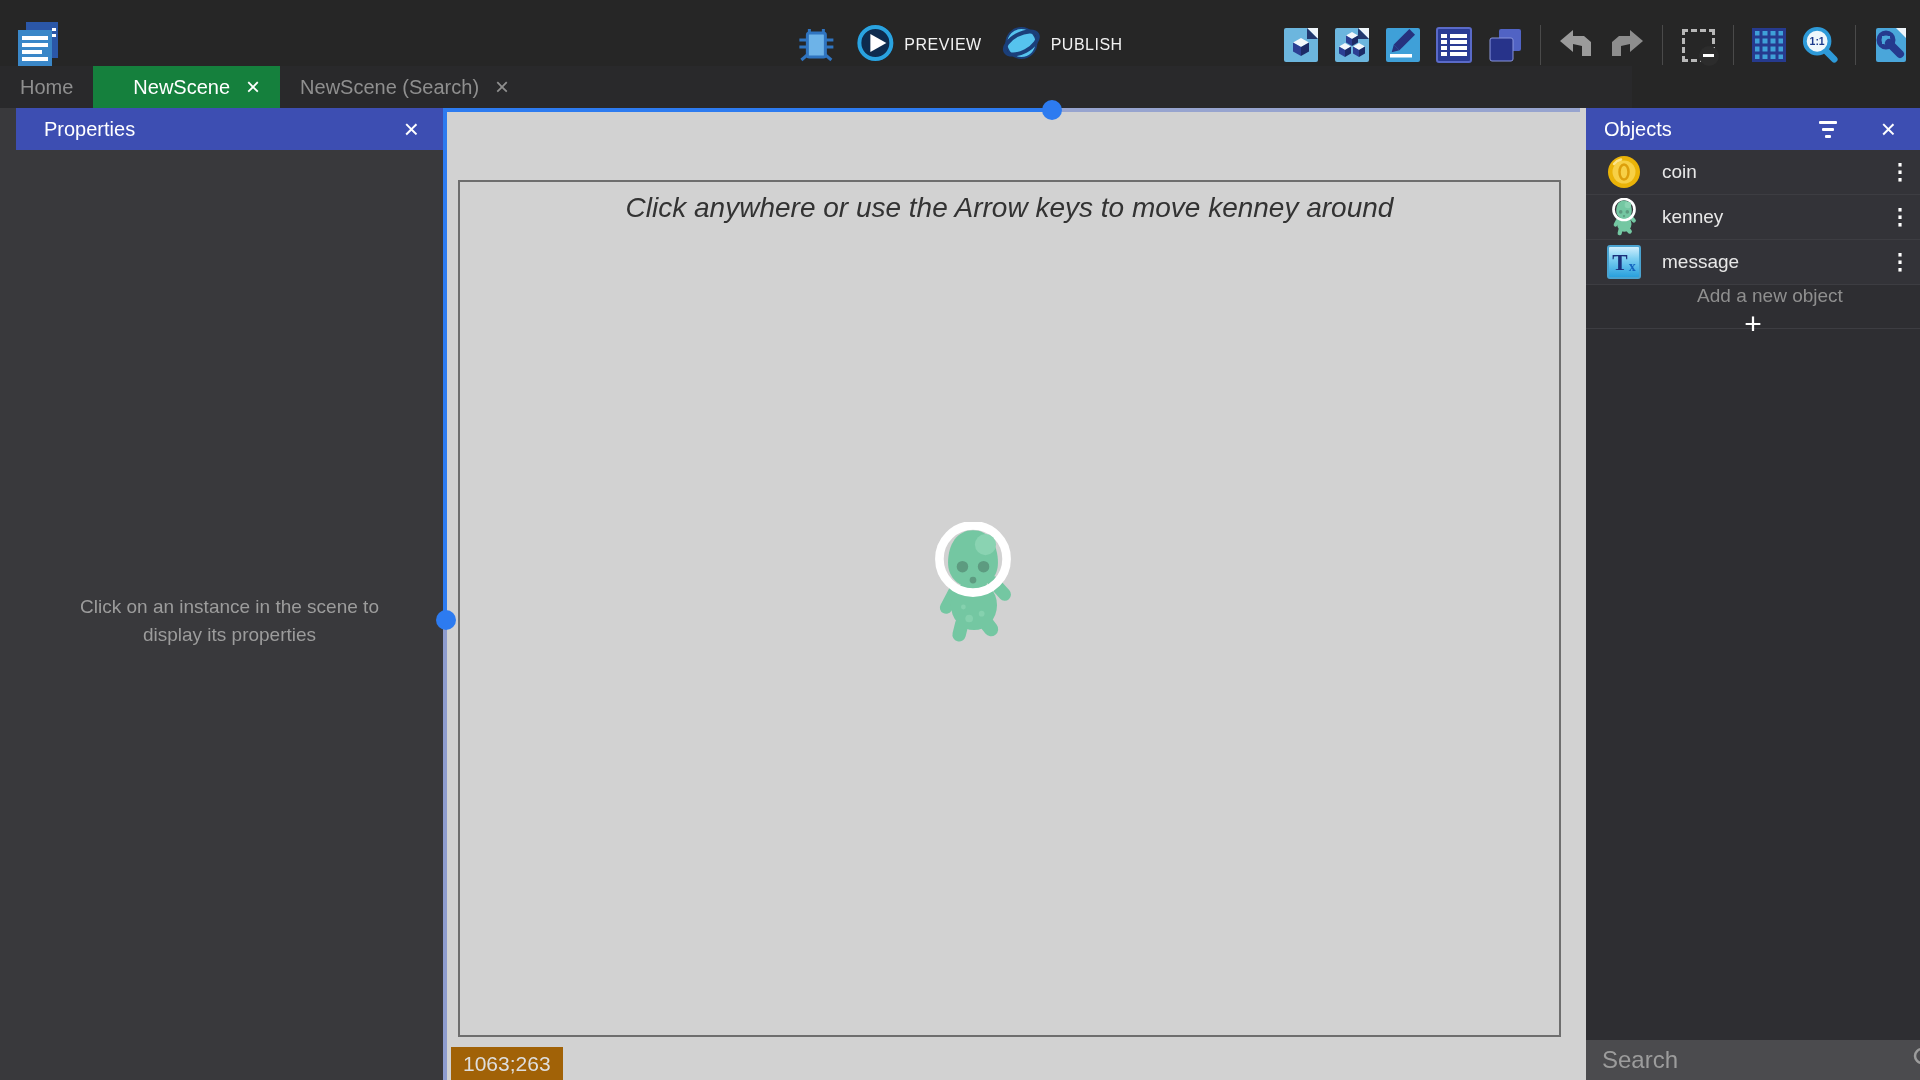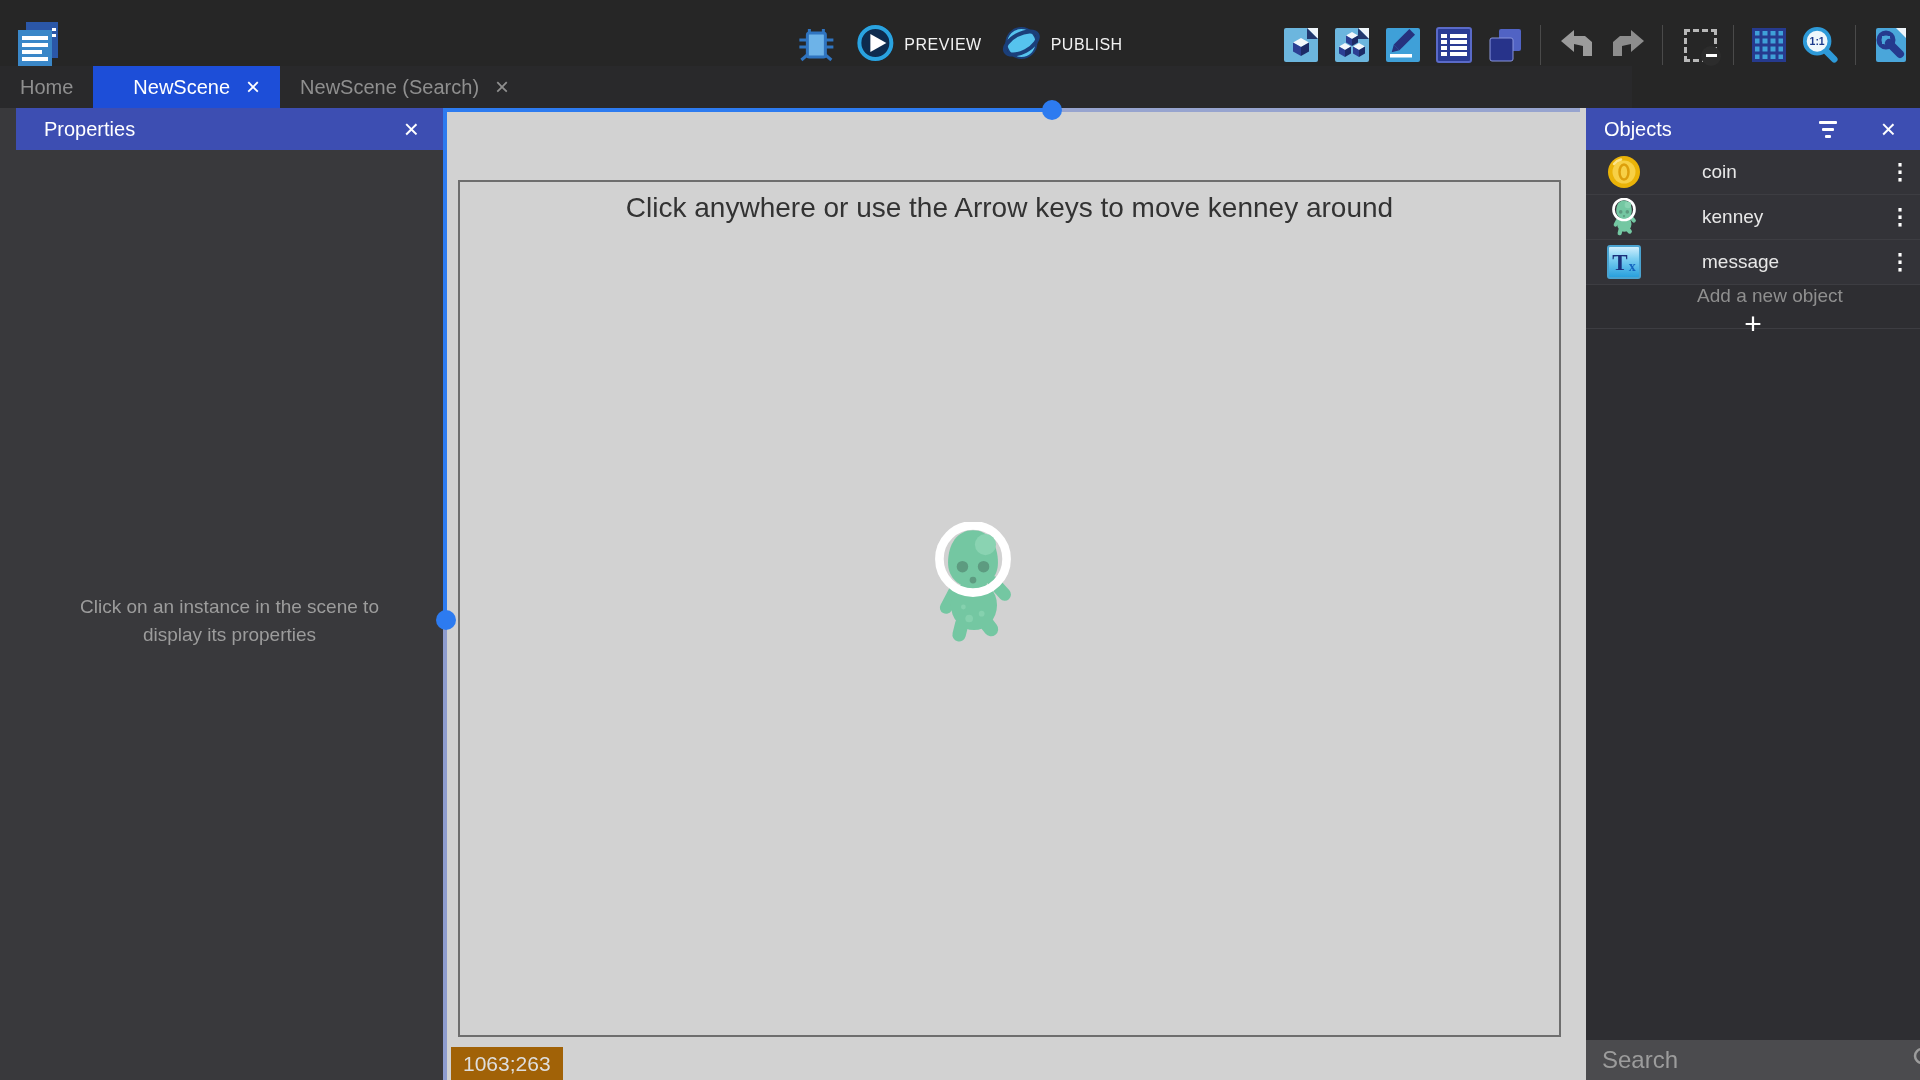--- a/index.html
+++ b/index.html
@@ -7,28 +7,28 @@
   body { font-family:"Liberation Sans", sans-serif; background:#262626; position:relative; }
 
   
   .toolbar { position:absolute; left:0; top:12px; width:1920px; height:66px; background:#262626; }
   .logo { position:absolute; left:14px; top:8px; width:48px; height:50px; cursor:pointer; }
   .toolbar-center { position:absolute; left:50%; top:0; height:66px; transform:translateX(-50%);
                     display:flex; align-items:center; gap:20px; }
   .tb-label { color:#f2f2f2; font-size:16px; letter-spacing:.5px; font-weight:400; }
   .tb-group { display:flex; align-items:center; gap:9px; cursor:pointer; }
   .toolbar-right { position:absolute; right:10px; top:0; height:66px; display:flex; align-items:center; gap:13px; }
-  .tb-icon { width:38px; height:38px; display:flex; align-items:center; justify-content:flex-end; cursor:pointer; }
+  .tb-icon { width:38px; height:38px; display:flex; align-items:center; justify-content:center; cursor:pointer; }
   .tb-sep { width:1px; height:40px; background:#4a4a4a; margin:0 3px; }
 
   
   .tabbar { position:absolute; left:0; top:66px; width:1632px; height:42px; background:#29292b; display:flex; }
   .tab { height:42px; display:flex; align-items:center; padding:0 20px; gap:16px;
          color:#8f8f8f; font-size:20px; cursor:pointer; white-space:nowrap; }
-  .tab.active { background:#1d4ed8; color:#ffffff;padding-left:40px; }
+  .tab.active { background:#15803d; color:#ffffff;padding-left:40px; }
   .tab .tab-close { font-size:24px; line-height:20px; color:inherit; cursor:pointer; }
 
   
   .left-panel { position:absolute; left:0; top:108px; width:443px; height:972px; background:#39393c;padding-left:16px; }
   .panel-header { height:42px; background:#3d4eb2; display:flex; align-items:center; padding:0 18px; }
   .panel-title { color:#ffffff; font-size:20px; flex:1; }
   .panel-close { color:#ffffff; font-size:26px; line-height:22px; cursor:pointer; }
   .left-panel .panel-header { padding-left:28px; padding-right:24px; }
   .empty-msg { margin:443px auto 0; max-width:330px; text-align:center;
                color:#9c9c9c; font-size:19px; line-height:28px; }
@@ -37,32 +37,32 @@
   .canvas { position:absolute; left:443px; top:108px; width:1143px; height:972px; background:#d2d2d2; }
   .sel-top-bright { position:absolute; left:0; top:0; width:609px; height:4px; background:#2d7bf0; }
   .sel-top-muted  { position:absolute; left:609px; top:0; width:528px; height:4px; background:#97a4cf; }
   .sel-left-bright{ position:absolute; left:0; top:0; width:4px; height:512px; background:#2d7bf0; }
   .sel-left-muted { position:absolute; left:0; top:512px; width:4px; height:460px; background:#8e9cce; }
   .sel-dot { position:absolute; width:20px; height:20px; border-radius:50%; background:#2d7bf0; }
   .dot-top { left:599px; top:-8px; }
   .dot-left { left:-7px; top:502px; }
   .frame { position:absolute; left:15px; top:72px; width:1103px; height:857px; border:2px solid #6e6e6e; }
   .instruction { position:absolute; left:0; right:0; top:10px; text-align:center;
-                 color:#333333; font-size:28px; }
+                 color:#333333; font-size:28px;font-style:italic; }
   .kenney-sprite { position:absolute; left:465px; top:340px; width:96px; height:122px; }
   .coord-badge { position:absolute; left:8px; top:939px; height:33px; line-height:33px;
                  background:#a16207; color:#dedede; font-size:21px; padding:0 12px; }
 
   
   .right-panel { position:absolute; left:1586px; top:108px; width:334px; height:972px; background:#2e2e32; }
   .right-panel .panel-header { padding-left:18px; padding-right:24px; gap:16px; }
   .filter-icon { display:flex; flex-direction:column; align-items:center; gap:4px; margin-right:28px; cursor:pointer; }
   .filter-icon i { display:block; background:#fff; height:3px; border-radius:1px; }
   .obj-row { height:45px; display:flex; align-items:center; border-bottom:1px solid #3d3d42;
-             background:#333338; cursor:pointer;gap:40px; }
+             background:#333338; cursor:pointer; }
   .obj-icon-cell { width:76px; display:flex; align-items:center; justify-content:center; }
   .obj-label { flex:1; color:#e8e8e8; font-size:19px; }
   .row-menu { width:40px; text-align:center; color:#ffffff; font-size:22px; font-weight:bold; cursor:pointer; }
   .add-row { height:44px; display:flex; align-items:center; border-bottom:1px solid #3d3d42; cursor:pointer;flex-direction:column; }
   .add-label { flex:1; text-align:center; color:#8f8f8f; font-size:19px; padding-left:34px; }
   .add-plus { width:48px; color:#ffffff; font-size:30px; font-weight:300; text-align:center; }
   .search-bar { position:absolute; left:0; bottom:0; width:334px; height:40px; background:#4b4b4e;
                 display:flex; align-items:center; padding:0 12px 0 16px; }
   .search-input { flex:1; background:transparent; border:none; outline:none;
                   color:#f9a8d4; font-size:24px; font-family:"Liberation Sans", sans-serif; }

